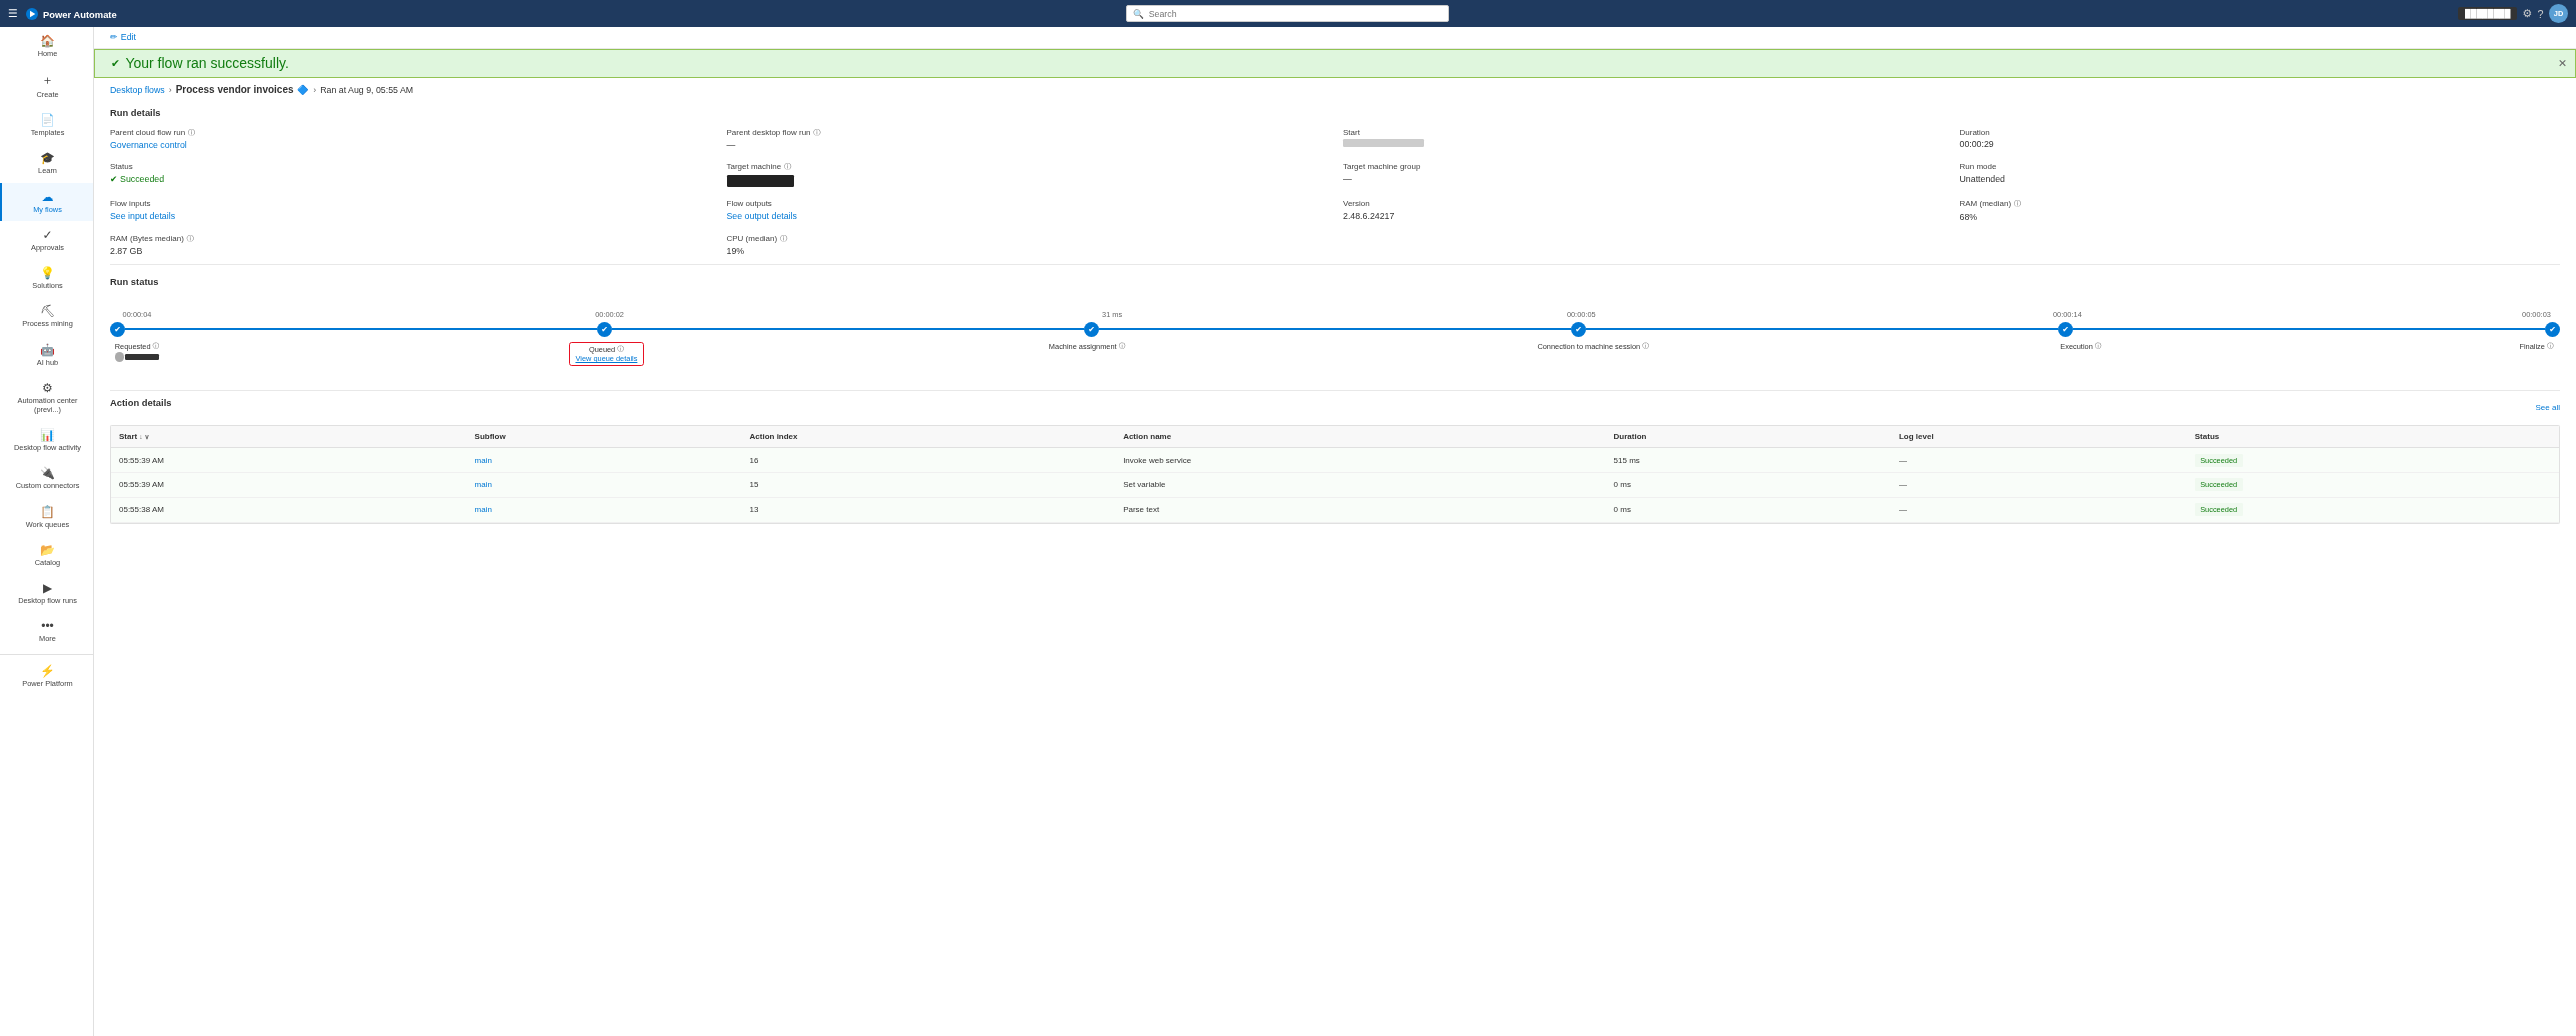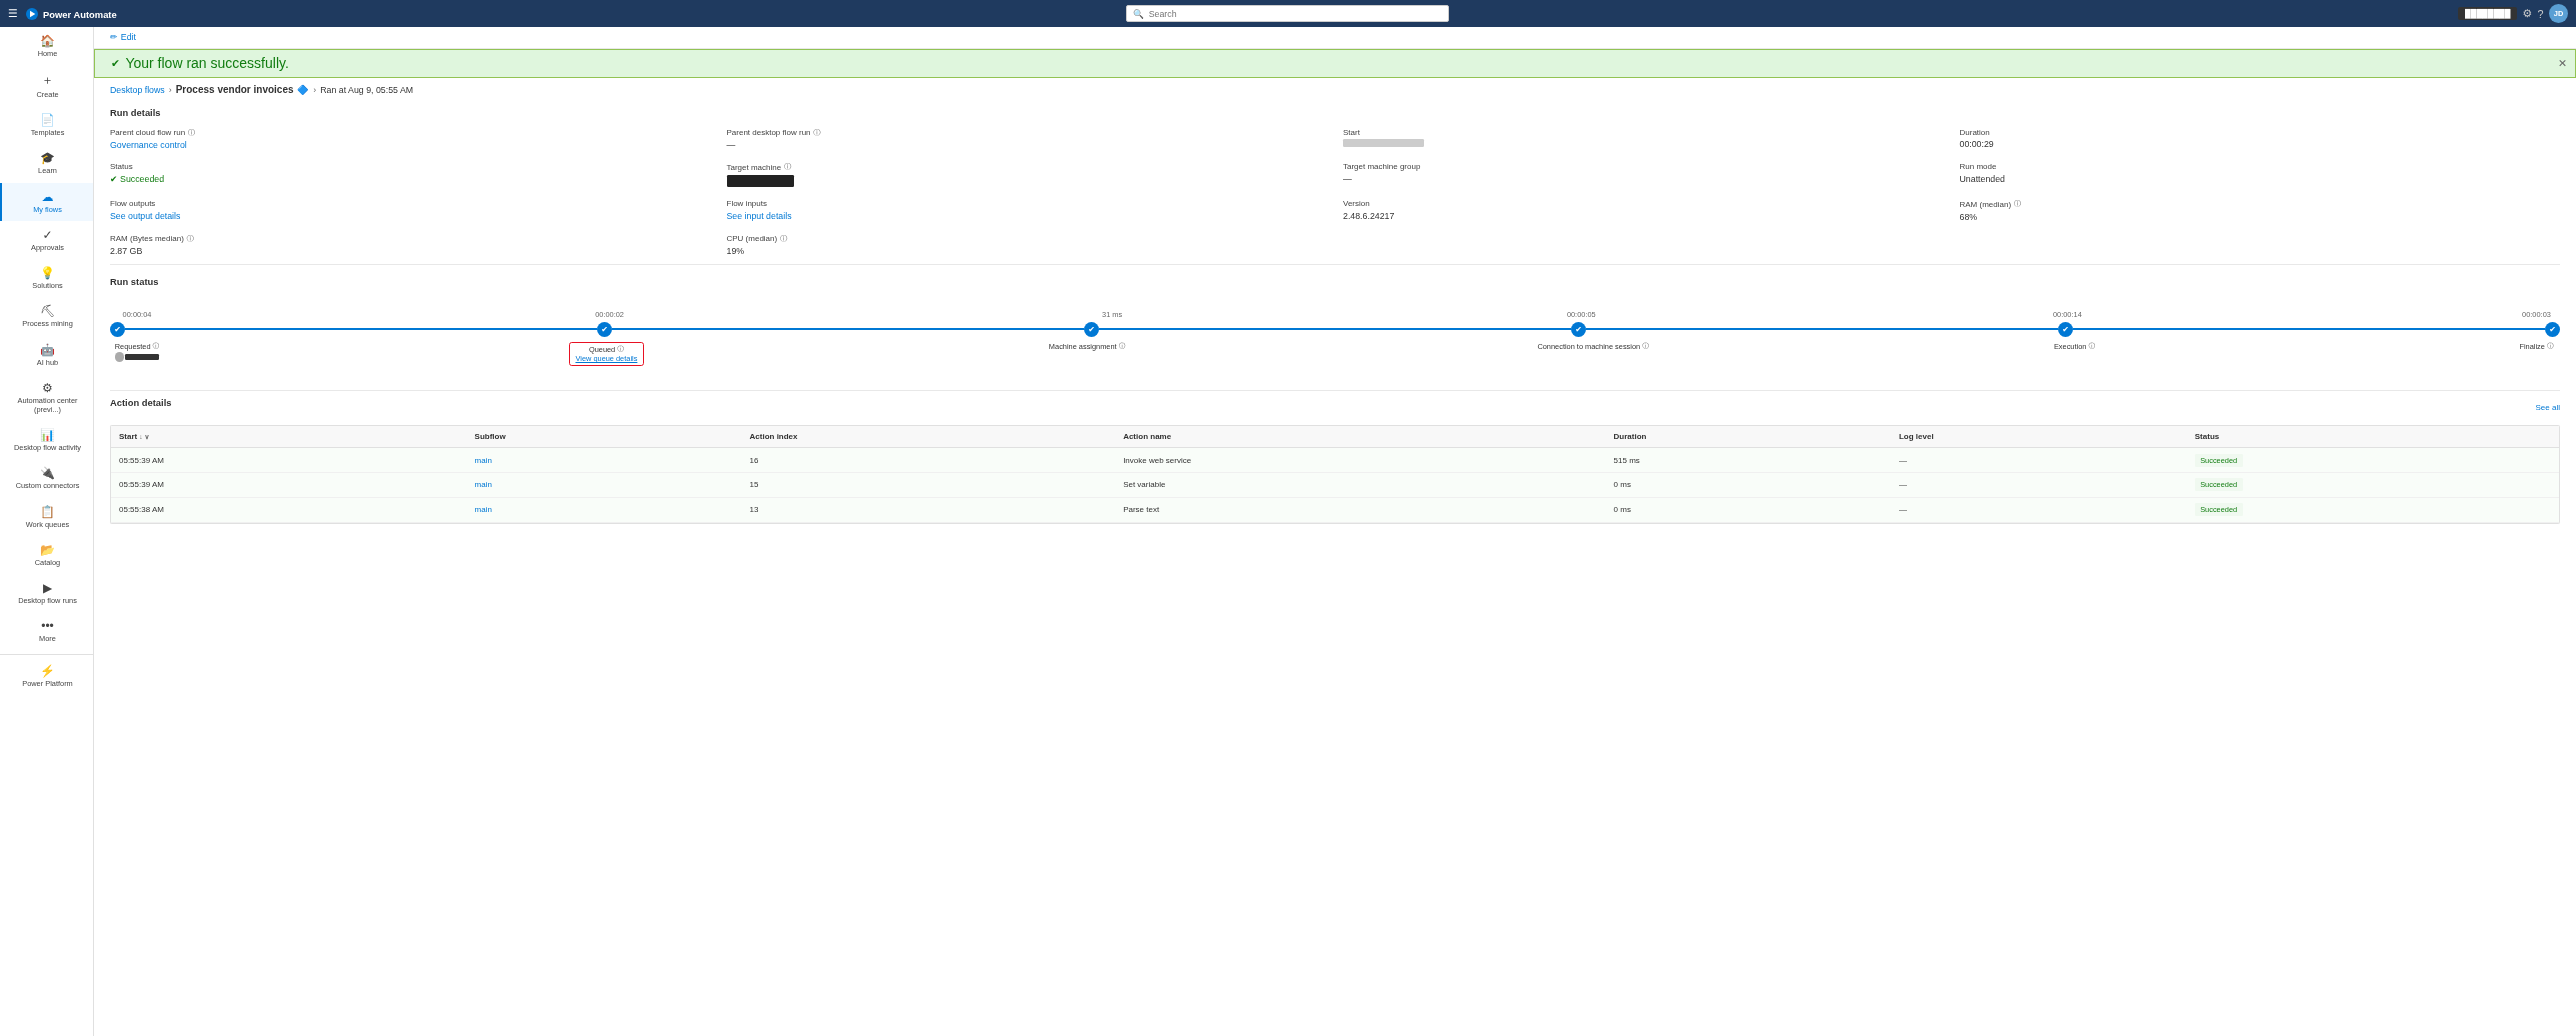--- a/index.html
+++ b/index.html
@@ -50,21 +50,21 @@
     .breadcrumb-icon { color: #666; font-size: 9.4px; }
     .breadcrumb-run { color: #333; font-size: 8.8px; }
 
     
     .section { padding: 8px 16px; }
     .section-title { font-size: 9.4px; font-weight: 600; color: #333; margin-bottom: 9.4px; }
 
     
     .run-details-grid { display: grid; grid-template-columns: repeat(4, 1fr); gap: 12px 16px; }
     .detail-cell { display: flex; flex-direction: column; gap: 2.7px; }
-    .detail-label { font-size: 8px; color: #444; display: flex; align-items: center; gap: 2.7px; }
+    .detail-label { font-size: 8px; color: #444; display: flex; align-items: flex-start; gap: 2.7px; }
     .detail-label .info-icon { color: #666; font-size: 7.4px; cursor: pointer; }
     .detail-value { font-size: 8.8px; color: #333; }
     .detail-value.link { color: #0078d4; text-decoration: none; cursor: pointer; }
     .detail-value.success { color: #107c10; display: flex; align-items: center; gap: 2.7px; }
     .detail-value .blurred { display: inline-block; background: #ccc; color: transparent; border-radius: 1.3px; width: 81px; height: 8px; }
     .detail-value .blacked { display: inline-block; background: #222; color: transparent; border-radius: 1.3px; width: 67px; height: 12px; }
     .divider-h { border: none; border-top: 0.7px solid #e8e8e8; margin: 0 16px; }
 
     
     .run-status-section { padding: 10.8px 16px; }
@@ -273,30 +273,30 @@
 
         <div class="detail-cell">
           <div class="detail-label">
             <span>Run mode</span>
           </div>
           <span class="detail-value">Unattended</span>
         </div>
 
         <div class="detail-cell">
           <div class="detail-label">
+            <span>Flow inputs</span>
+          </div>
+          <a class="detail-value link">See input details</a>
+        </div>
+
+        <div class="detail-cell">
+          <div class="detail-label">
             <span>Flow outputs</span>
           </div>
           <a class="detail-value link">See output details</a>
-        </div>
-
-        <div class="detail-cell">
-          <div class="detail-label">
-            <span>Flow inputs</span>
-          </div>
-          <a class="detail-value link">See input details</a>
         </div>
 
         <div class="detail-cell">
           <div class="detail-label">
             <span>Version</span>
           </div>
           <span class="detail-value">2.48.6.24217</span>
         </div>
 
         <div class="detail-cell">
@@ -402,21 +402,21 @@
             </div>
           </div>
           <div style="flex:1;"></div>
           <div style="min-width:81px; display:flex; flex-direction:column; align-items:center;">
             <div style="display:flex;align-items:center;gap:2px;font-size:7.4px;color:#333;padding-left:7px;">
               <span>Connection to machine session</span>
               <span style="color:#666;font-size:6.7px;">ⓘ</span>
             </div>
           </div>
           <div style="flex:1;"></div>
-          <div style="min-width:54px; display:flex; flex-direction:column; ">
+          <div style="min-width:54px; display:flex; flex-direction:column; align-items:center;">
             <div style="display:flex;align-items:center;gap:2px;font-size:7.4px;color:#333;">
               <span>Execution</span>
               <span style="color:#666;font-size:6.7px;">ⓘ</span>
             </div>
           </div>
           <div style="flex:1;"></div>
           <div style="min-width:47px; display:flex; flex-direction:column; align-items:center;">
             <div style="display:flex;align-items:center;gap:2px;font-size:7.4px;color:#333;">
               <span>Finalize</span>
               <span style="color:#666;font-size:6.7px;">ⓘ</span>

